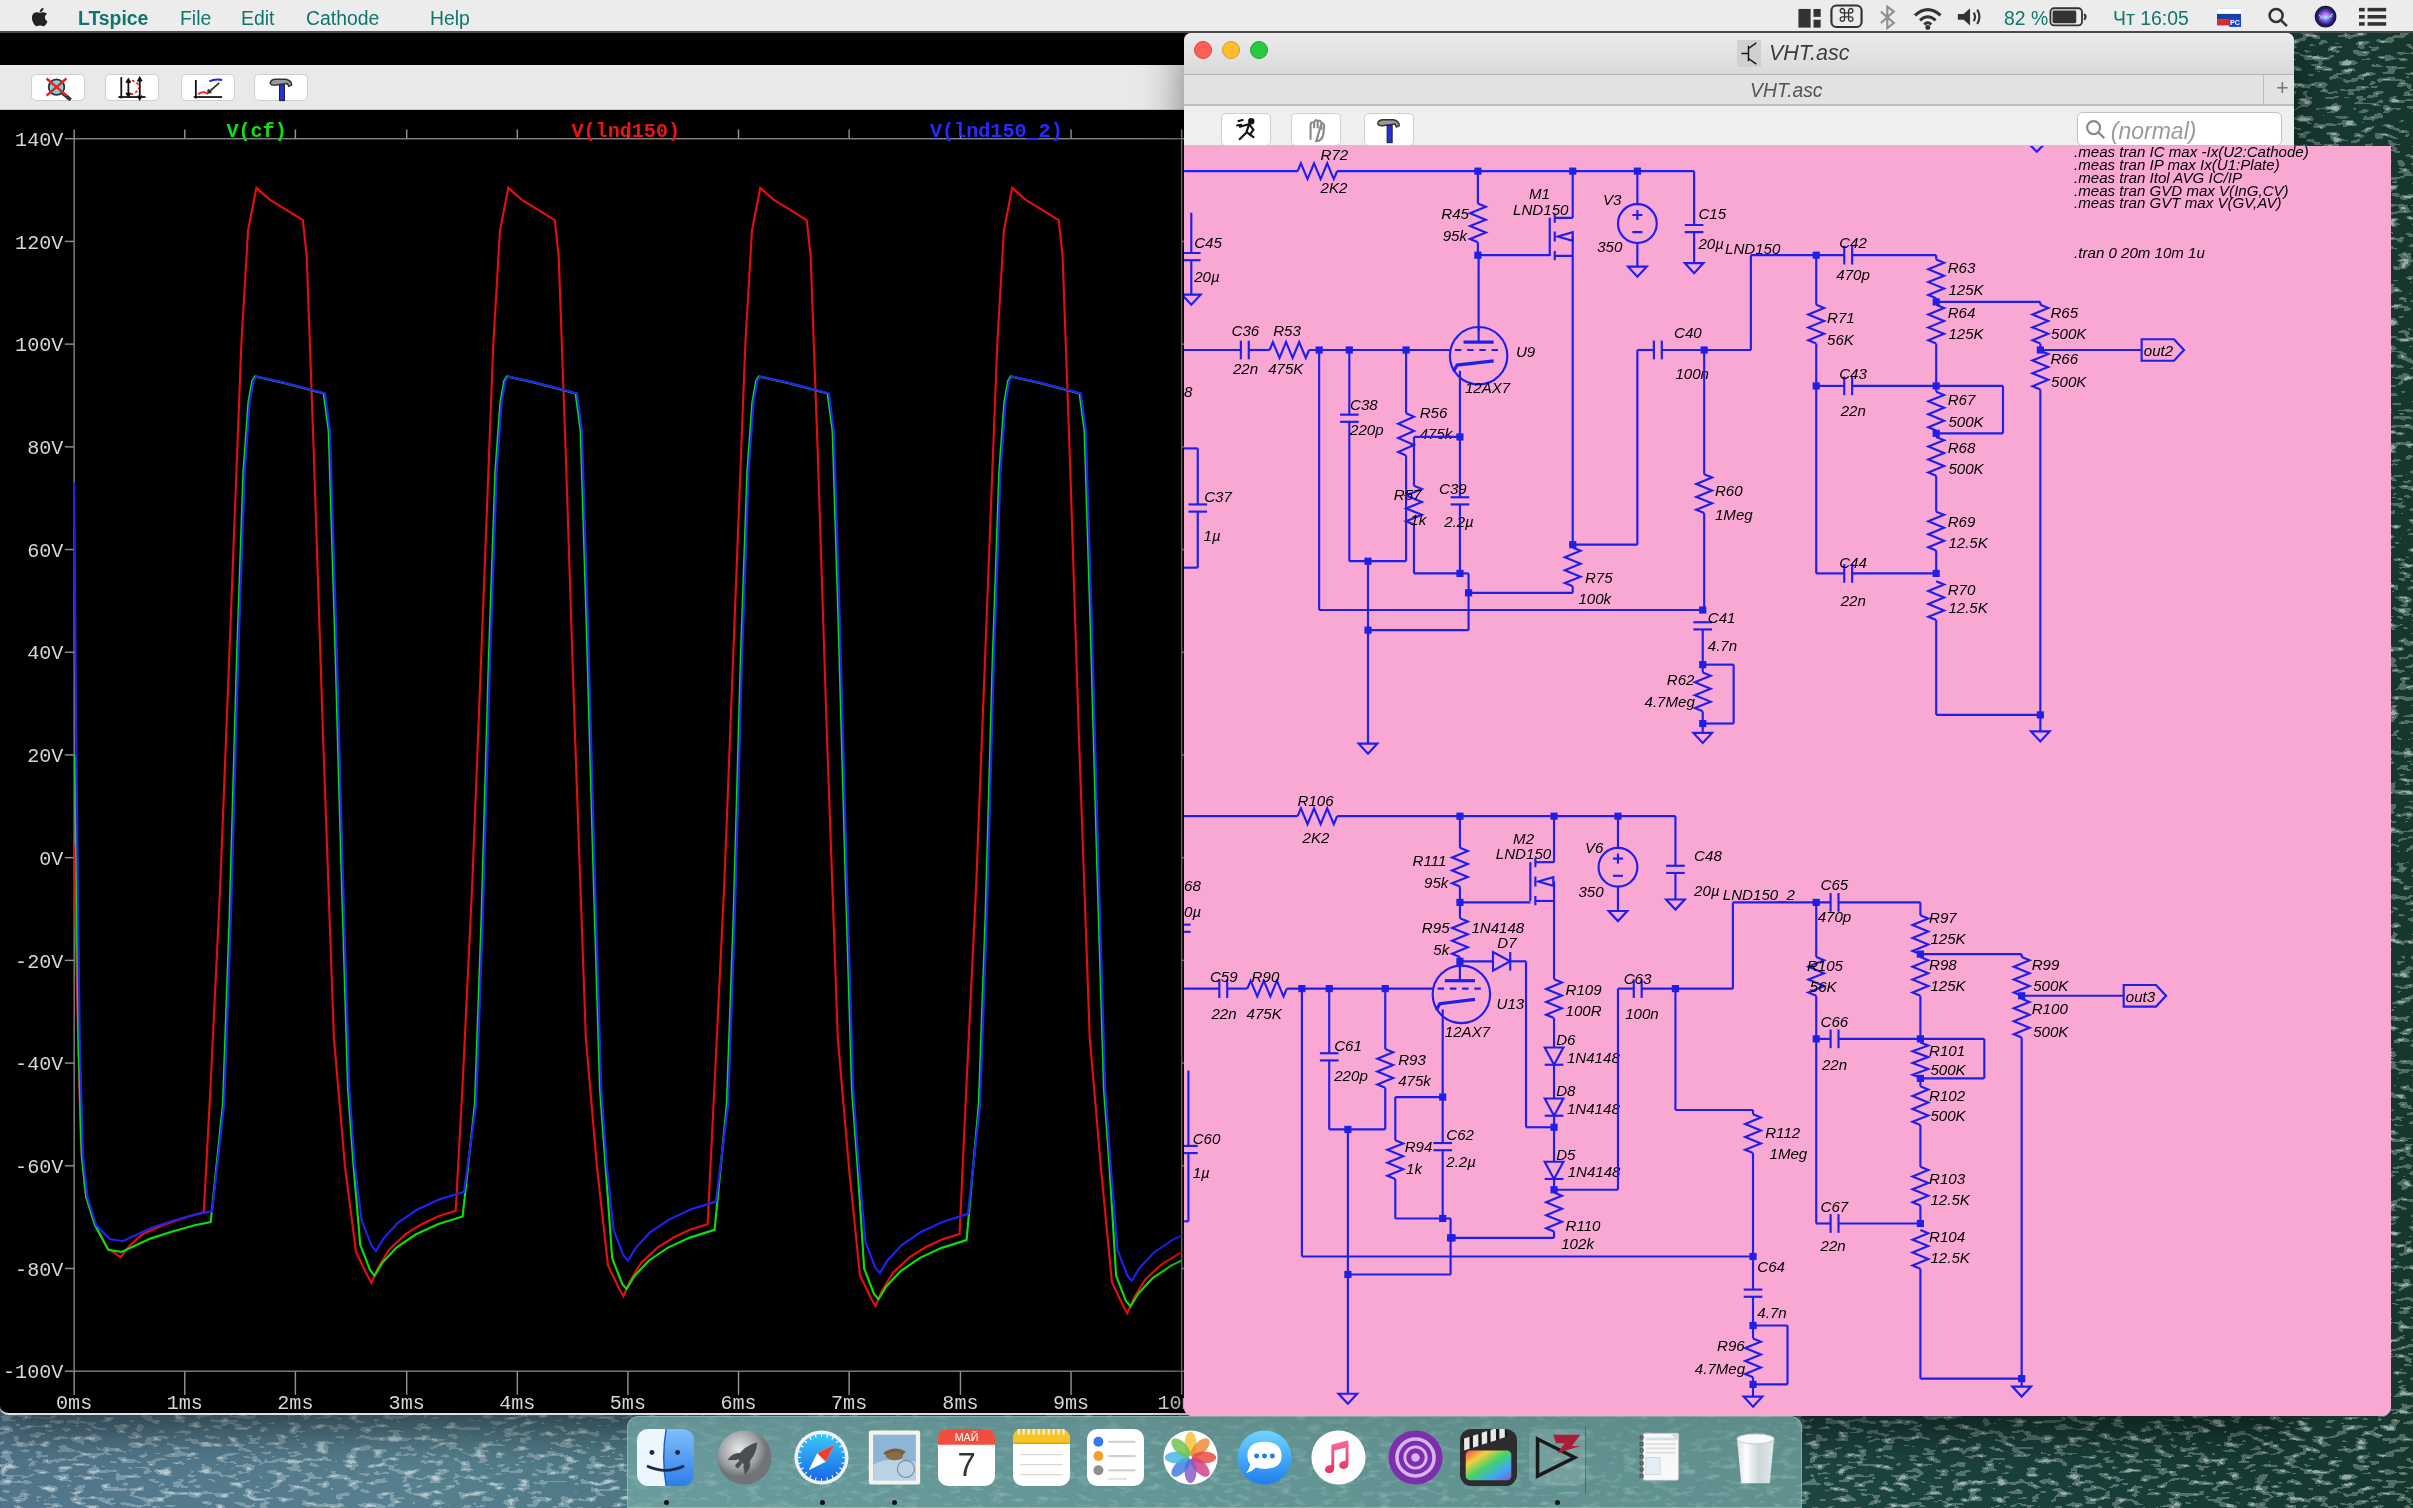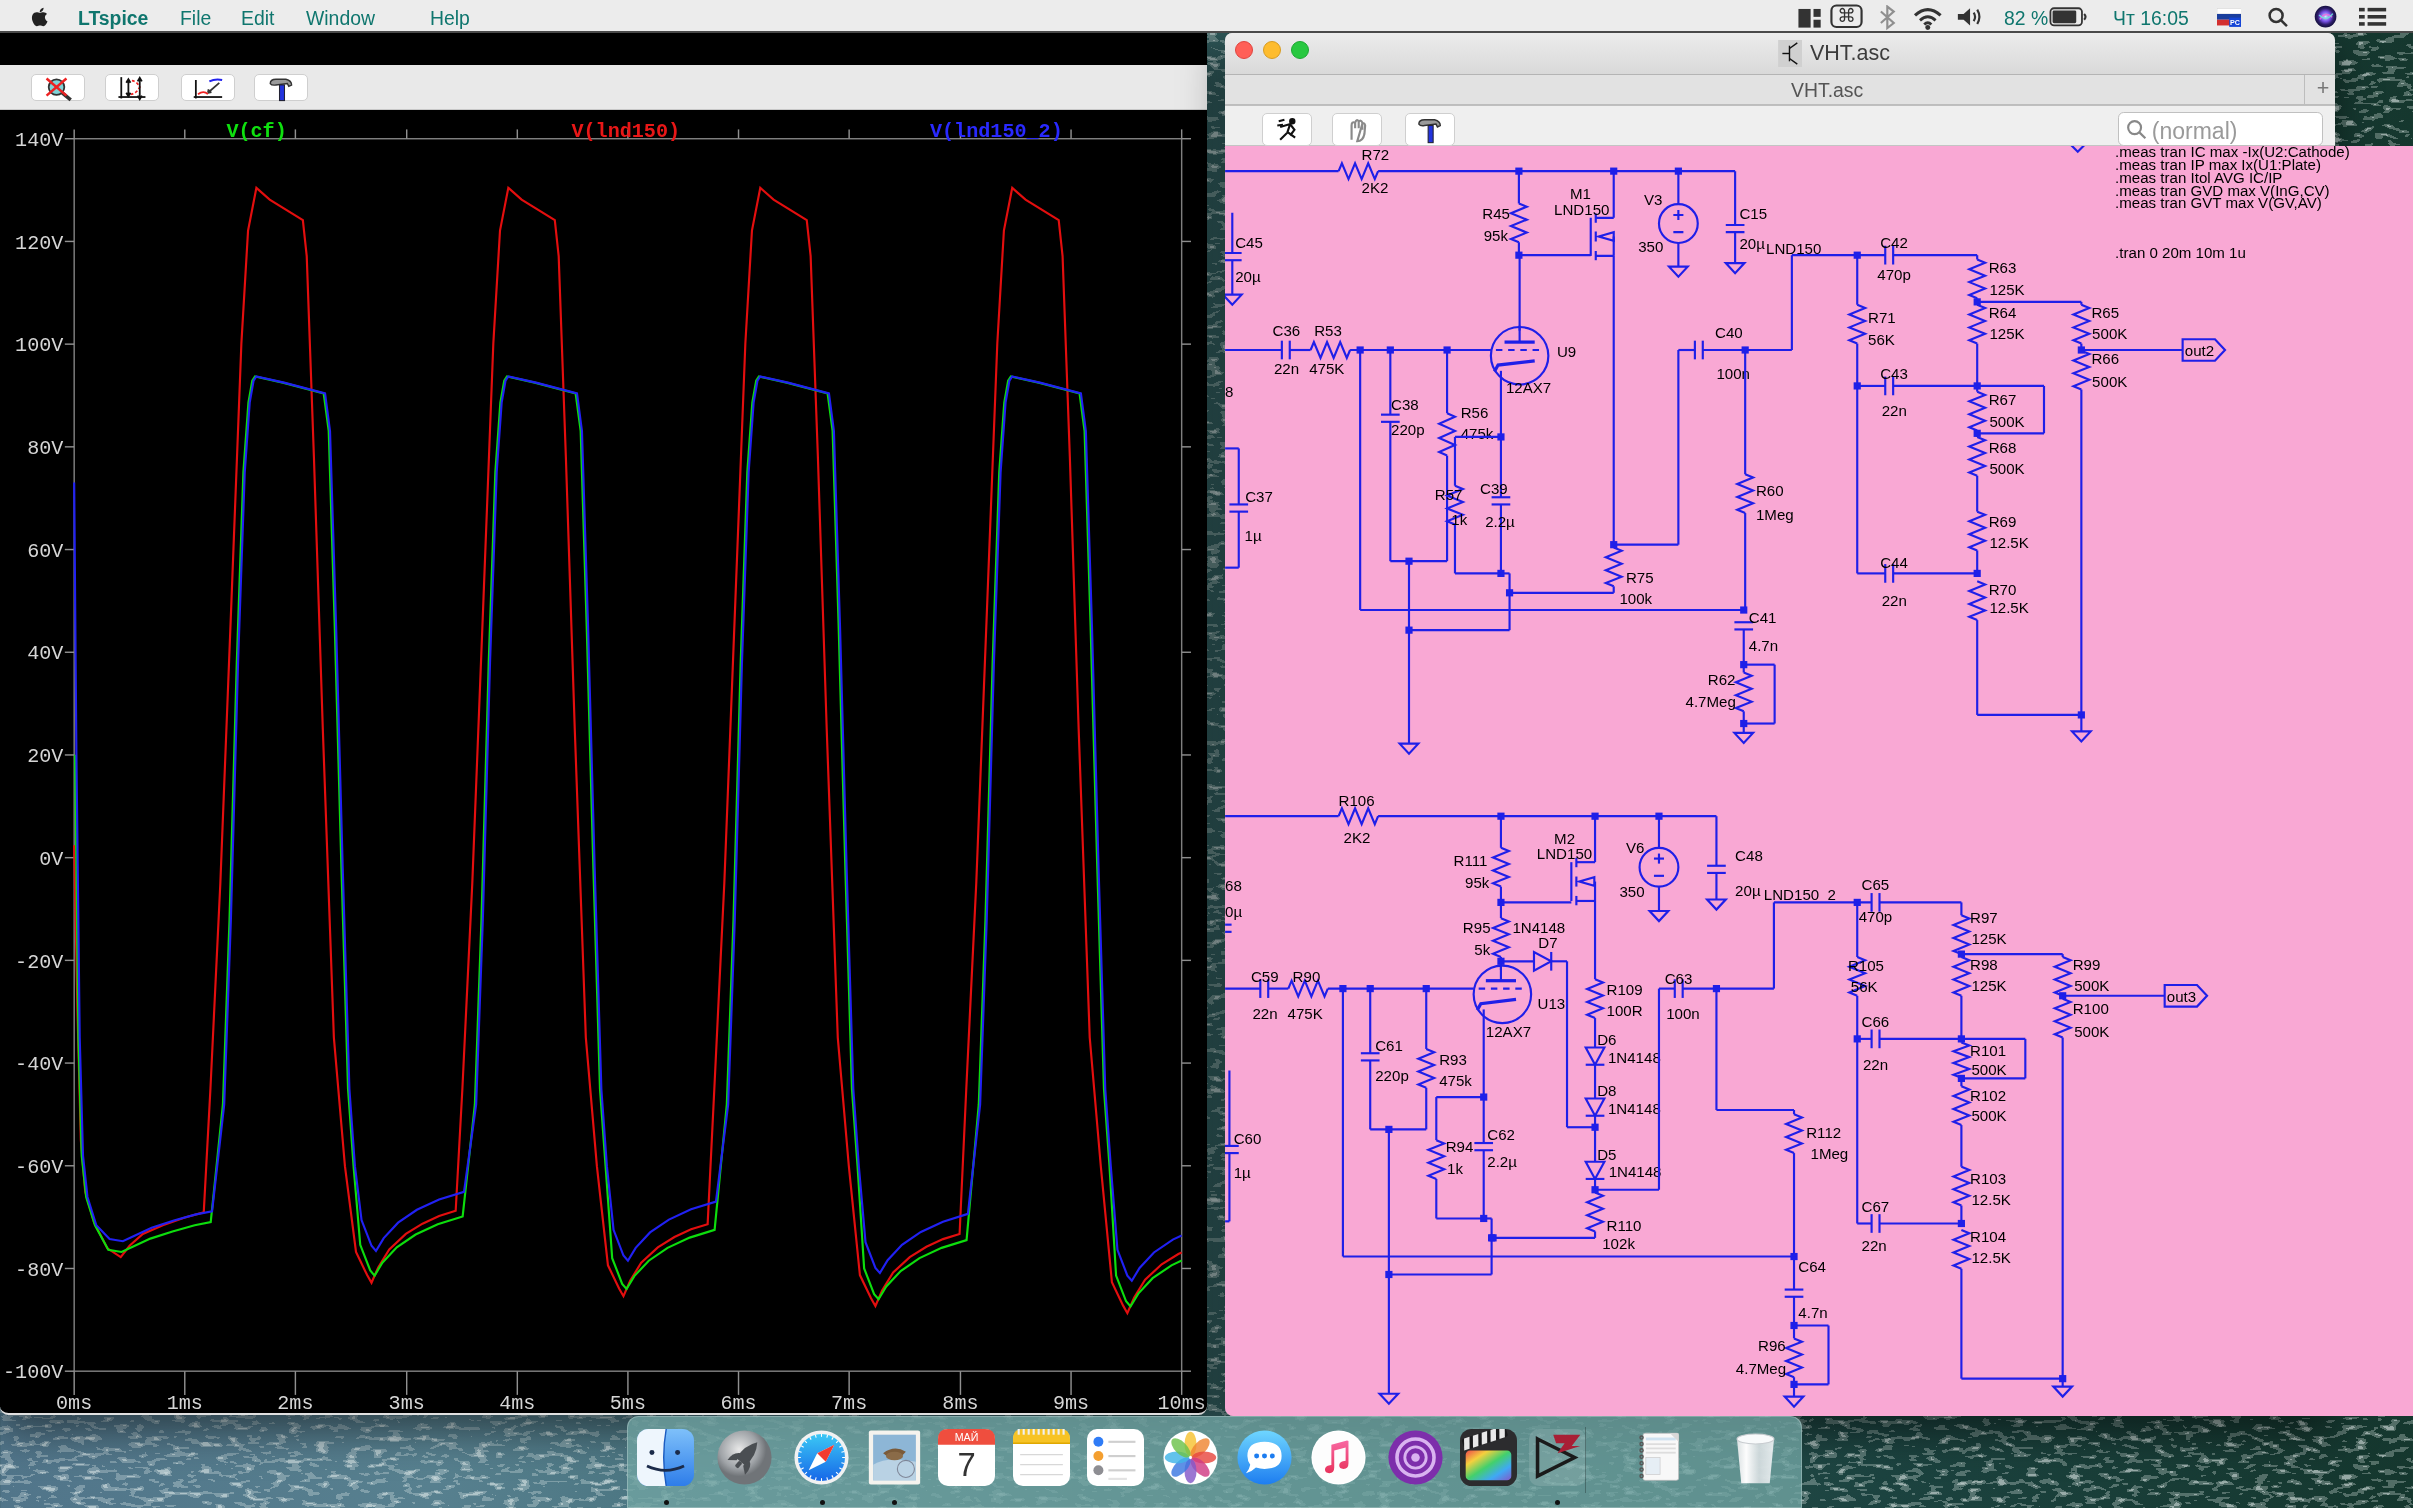--- a/index.html
+++ b/index.html
@@ -8,22 +8,22 @@
   border-bottom:2.2px solid #4a4a4a; z-index:50; }
 .mtxt { position:absolute; top:6.5px; font-size:19.4px; color:#0f766e; }
 #winL { position:absolute; left:0; top:33px; width:1207px; height:1382px; background:#000;
   border-bottom:2.9px solid #e0e0e0; border-radius:0 0 8.6px 8.6px; box-shadow:0 14.4px 43px rgba(0,0,0,0.5); }
 #winL .title { position:absolute; left:0; top:0; width:100%; height:32px; background:#f5f5f5;
   border-bottom:0.7px solid #d8d8d8; border-radius:7.2px 0 0 0; }
 #winL .toolbar { position:absolute; left:0; top:32px; width:100%; height:45px; background:#e9e9e9;
   border-bottom:0.7px solid #c8c8c8; }
 .tl { position:absolute; top:8px; width:18px; height:18px; border-radius:50%; }
 .btnL { position:absolute; top:8.6px; height:27px; background:#fff; border:0.7px solid #cfcfcf; border-radius:5px; }
-#winR { position:absolute; left:1225px; top:33px; width:1110px; height:1383px; background:#bfbfbf;
-  border-radius:7.2px 7.2px 8.6px 8.6px; box-shadow:0 14.4px 43px rgba(0,0,0,0.5); }
+#winR { position:absolute; left:1184px; top:33px; width:1110px; height:1383px; background:#bfbfbf;
+  border-radius:7.2px 7.2px 8.6px 8.6px; box-shadow:0 14.4px 43px rgba(0,0,0,0.5);font-style:italic; }
 #winR .title { position:absolute; left:0; top:0; width:100%; height:42px;
   background:linear-gradient(#ececec,#d9d9d9); border-bottom:0.7px solid #b4b4b4; border-radius:7.2px 7.2px 0 0; }
 #winR .tabbar { position:absolute; left:0; top:42px; width:100%; height:30px; background:#e2e2e2;
   border-bottom:0.7px solid #bdbdbd; }
 #winR .toolbar { position:absolute; left:0; top:73px; width:100%; height:40px; background:#efefef;
   border-bottom:0.7px solid #c4c4c4; }
 #canvas { position:absolute; left:0; top:113px; width:1207px; height:1270px; background:#f9a8d4;
   border-radius:0 0 8.6px 8.6px; overflow:hidden; }
 .axlab { font-family:"Liberation Mono", monospace; font-size:28px; fill:#d6d6d6; }
 .trlab { font-family:"Liberation Mono", monospace; font-size:28px; font-weight:bold; }
@@ -745,21 +745,21 @@
     </div>
 </div>
 
 <div id="menubar">
   <svg width="19.4" height="24" style="position:absolute;left:30px;top:5px" viewBox="0 0 170 170">
       <path fill="#222" d="M150.37 130.25c-2.45 5.66-5.35 10.87-8.71 15.66-4.58 6.53-8.33 11.05-11.22 13.56-4.48 4.12-9.28 6.23-14.42 6.35-3.69 0-8.14-1.05-13.32-3.18-5.197-2.12-9.973-3.17-14.34-3.17-4.58 0-9.492 1.05-14.746 3.17-5.262 2.13-9.501 3.24-12.742 3.35-4.929 .21-9.842-1.96-14.746-6.52-3.13-2.73-7.045-7.41-11.735-14.04-5.032-7.08-9.169-15.29-12.41-24.65-3.471-10.11-5.211-19.9-5.211-29.378 0-10.857 2.346-20.221 7.045-28.068 3.693-6.303 8.606-11.275 14.755-14.925s12.793-5.51 19.948-5.629c3.915 0 9.049 1.211 15.429 3.591 6.362 2.388 10.447 3.599 12.238 3.599 1.339 0 5.877-1.416 13.57-4.239 7.275-2.618 13.415-3.702 18.445-3.275 13.63 1.1 23.87 6.473 30.68 16.153-12.19 7.386-18.22 17.731-18.1 31.002.11 10.337 3.86 18.939 11.23 25.769 3.34 3.17 7.07 5.62 11.22 7.36-.9 2.61-1.85 5.11-2.86 7.51zM119.11 7.24c0 8.102-2.96 15.667-8.86 22.669-7.12 8.324-15.732 13.134-25.071 12.375a25.222 25.222 0 0 1-.188-3.07c0-7.778 3.386-16.102 9.399-22.908 3.002-3.446 6.82-6.311 11.45-8.597 4.62-2.252 8.99-3.497 13.1-3.71.12 1.083.17 2.166.17 3.24z"></path>
     </svg>
   <div class="mtxt" style="left:78px;font-weight:bold;">LTspice</div>
   <div class="mtxt" style="left:180px;">File</div>
   <div class="mtxt" style="left:241px;">Edit</div>
-  <div class="mtxt" style="left:306px;">Window</div>
+  <div class="mtxt" style="left:306px;">Cathode</div>
   <div class="mtxt" style="left:406px;margin-left:24px;">Help</div>
   <svg width="33" height="26" style="position:absolute;left:1797px;top:5.7px" viewBox="0 0 46 36">
       <rect x="2" y="4" width="17" height="26" fill="#333"></rect>
       <rect x="23" y="4" width="10" height="11" fill="#333"></rect>
       <rect x="23" y="19" width="10" height="11" fill="#333"></rect>
     </svg>
   <svg width="33" height="26" style="position:absolute;left:1830px;top:4.3px" viewBox="0 0 46 36">
       <rect x="2" y="2" width="42" height="30" rx="7" fill="none" stroke="#333" stroke-width="3"></rect>
       <text x="23" y="25" text-anchor="middle" font-size="26" fill="#333">⌘</text>
     </svg>

